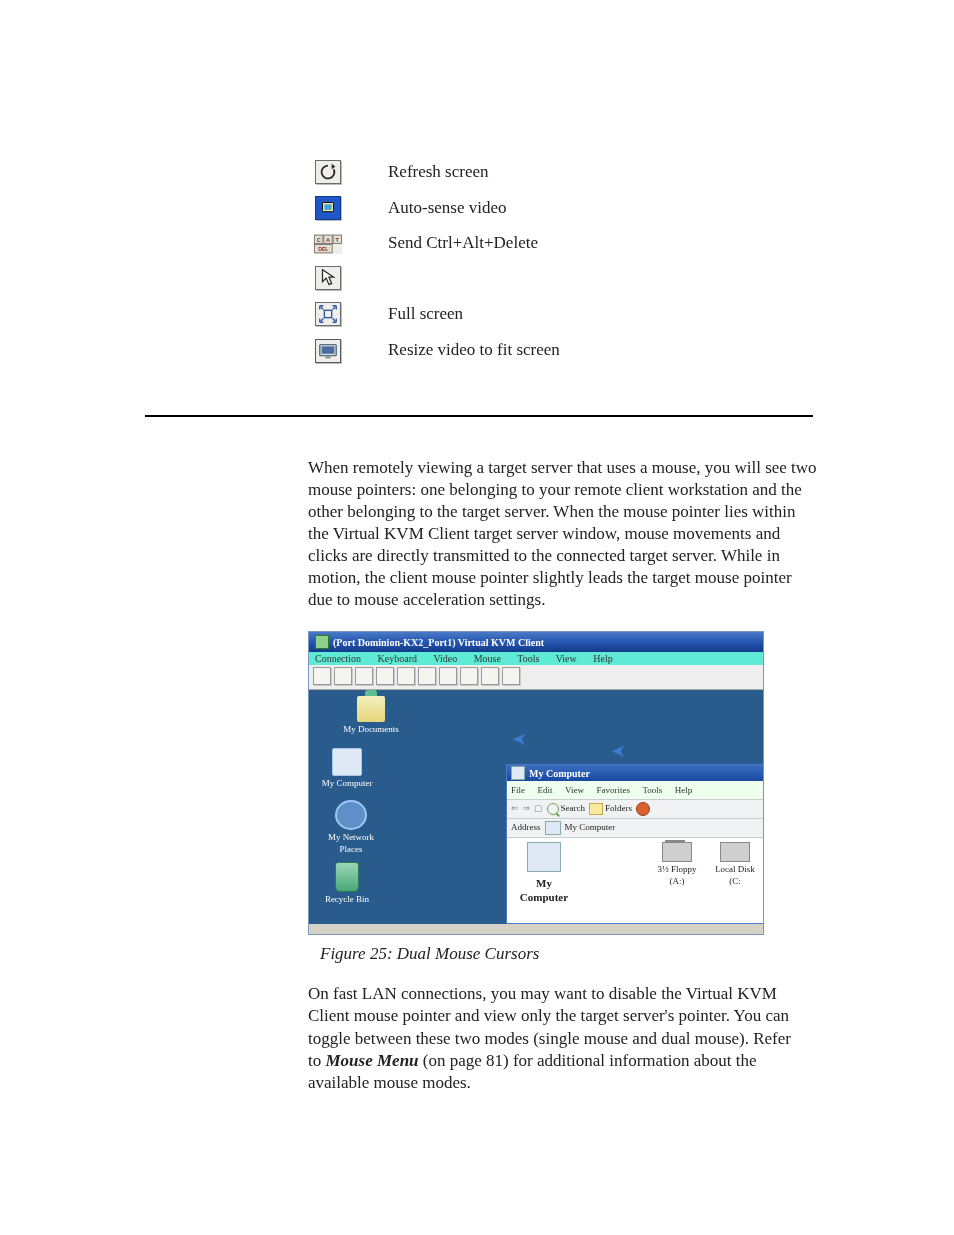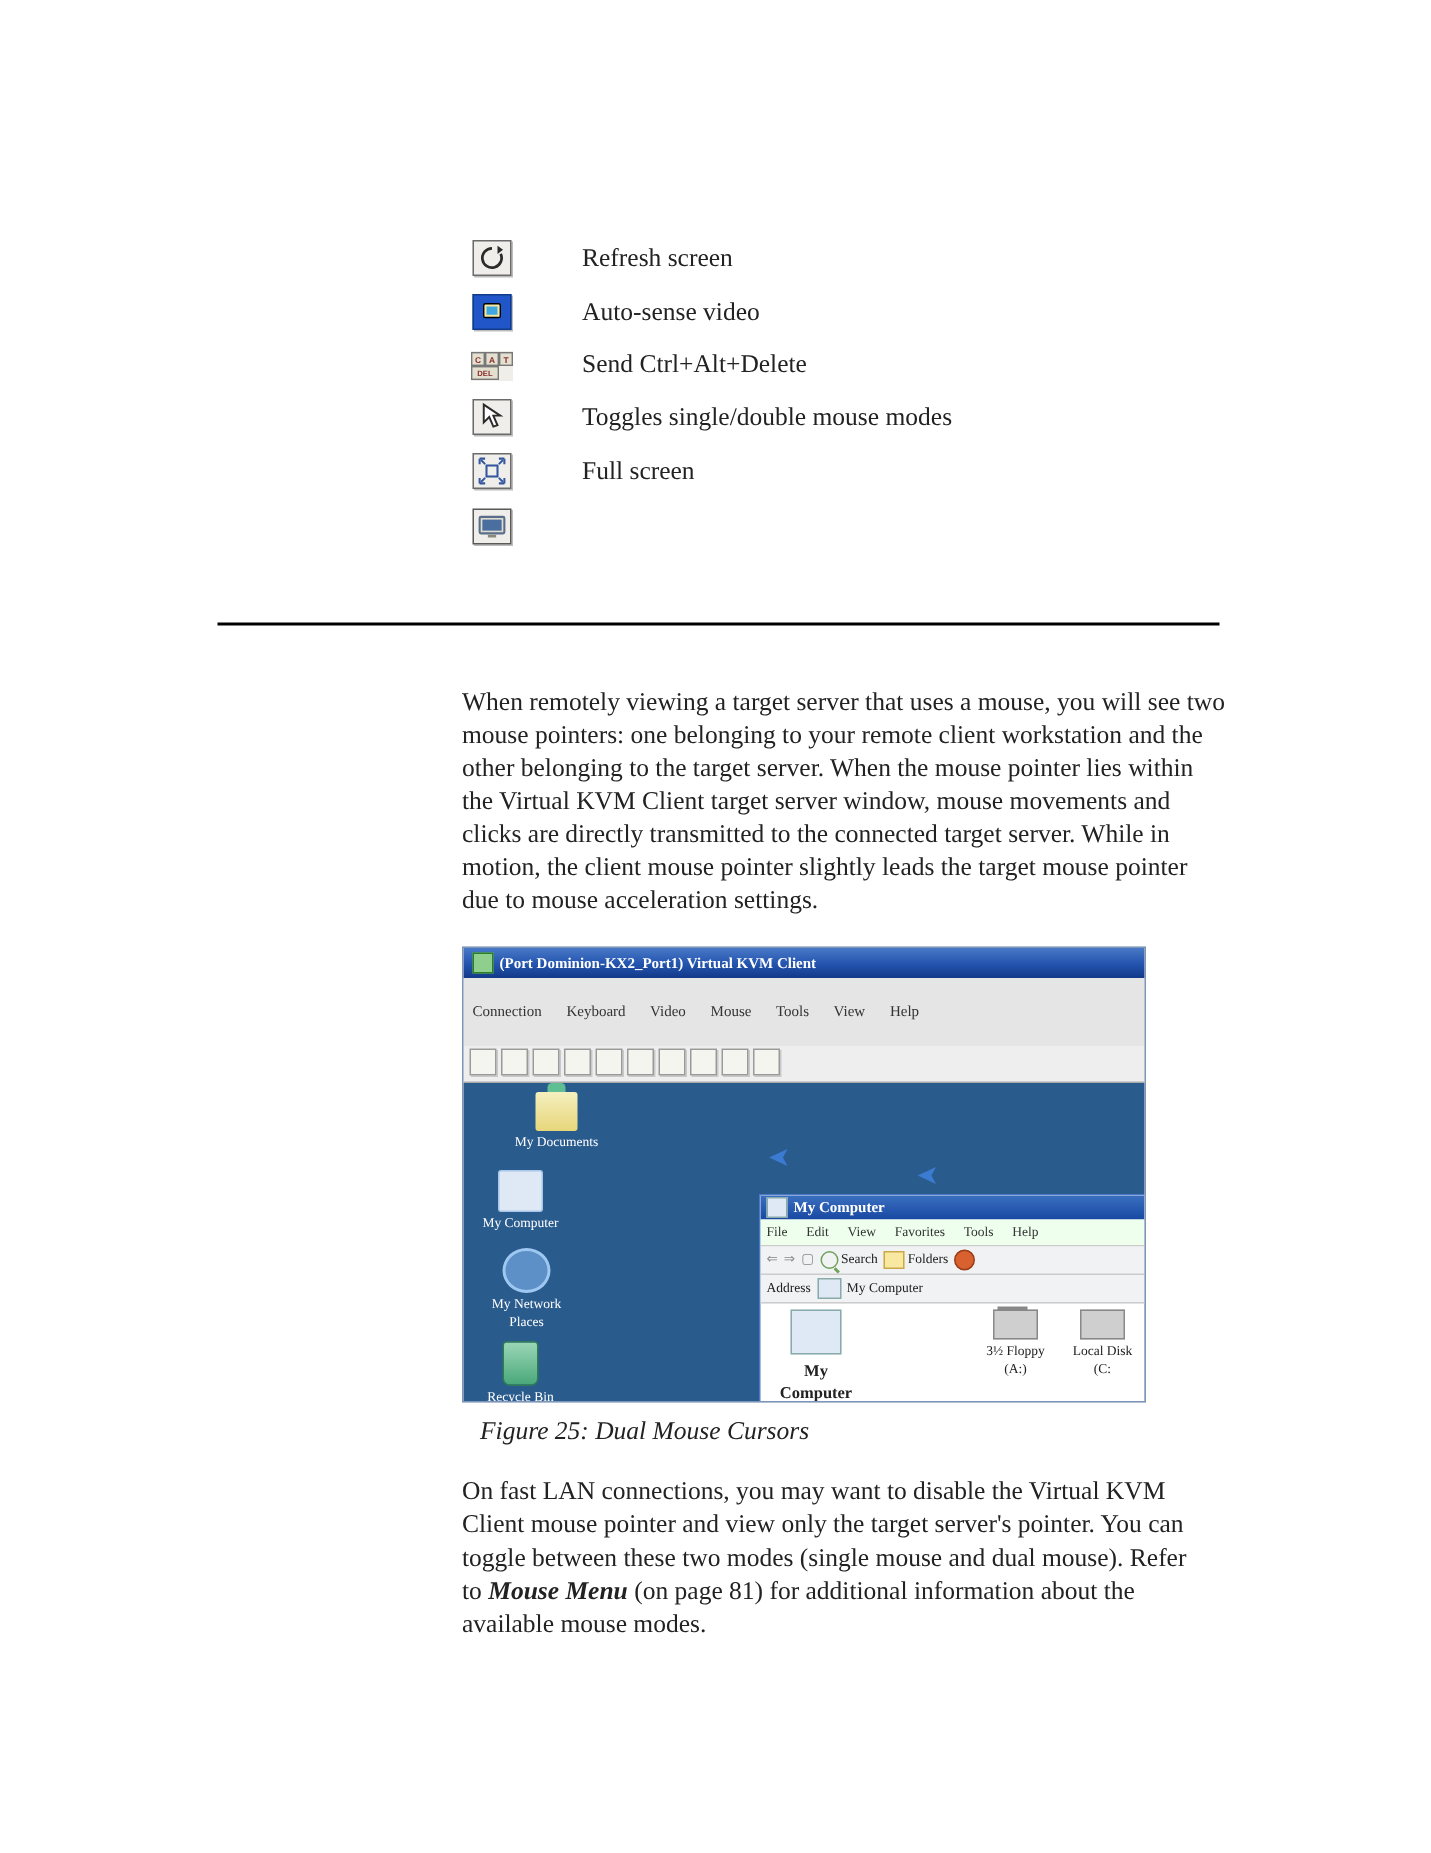--- a/index.html
+++ b/index.html
@@ -86,22 +86,22 @@
     align-items: center;
     padding: 0 6px;
     font-weight: bold;
     font-size: 10px;
   }
   .kvm-title .app-icon {
     width: 12px; height: 12px; margin-right: 4px;
     background: #8ecf8e; border: 1px solid #2a7d2a;
   }
   .kvm-menu {
-    background: #e5e5e5;
-    padding: 16px 6px;
+    background: #5eead4;
+    padding: 0 6px;
     color: #333;
   }
   .kvm-menu span { margin-right: 14px; }
   .kvm-toolbar {
     background: #eee;
     padding: 2px 4px;
     border-bottom: 1px solid #aaa;
     height: 20px;
     display: flex;
     gap: 3px;
@@ -248,21 +248,20 @@
       </div>
 
       <div class="icon-row">
         <div class="icon-cell">
           <span class="tb-icon">
             <svg viewBox="0 0 24 24">
                 <path d="M6 3l0 13 4-4 3 7 3-1-3-7 5 0z" fill="#fff" stroke="#2b2b2b" stroke-width="1.4"></path>
               </svg>
           </span>
         </div>
-        <div class="label-cell">Toggles single/double mouse modes</div>
       </div>
 
       <div class="icon-row">
         <div class="icon-cell">
           <span class="tb-icon">
             <svg viewBox="0 0 24 24">
               <rect x="8" y="8" width="8" height="8" fill="none" stroke="#3557a0" stroke-width="1.5"></rect>
               <path d="M4 4l3 3M20 4l-3 3M4 20l3-3M20 20l-3-3" stroke="#3557a0" stroke-width="1.5"></path>
               <path d="M3 3h4M3 3v4 M21 3h-4M21 3v4 M3 21h4M3 21v-4 M21 21h-4M21 21v-4" stroke="#3557a0" stroke-width="1.5" fill="none"></path>
             </svg>
@@ -274,20 +273,21 @@
       <div class="icon-row">
         <div class="icon-cell">
           <span class="tb-icon" style="border-color:#5a5a5a;">
             <svg viewBox="0 0 24 24">
                 <rect x="3" y="5" width="18" height="12" rx="1" fill="#dcdccf" stroke="#5a6d8a" stroke-width="1.5"></rect>
                 <rect x="5" y="7" width="14" height="8" fill="#4a6ea0"></rect>
                 <rect x="9" y="18" width="6" height="2" fill="#8a8a7a"></rect>
               </svg>
           </span>
         </div>
+        <div class="label-cell">Resize video to fit screen</div>
       </div>
 
     </div>
   </div>
 
   <hr class="divider">
 
   <div class="para-wide">
     <p class="para">When remotely viewing a target server that uses a mouse, you will see two mouse pointers: one belonging to your remote client workstation and the other belonging to the target server. When the mouse pointer lies within the Virtual KVM Client target server window, mouse movements and clicks are directly transmitted to the connected target server. While in motion, the client mouse pointer slightly leads the target mouse pointer due to mouse acceleration settings.</p>
   </div>

